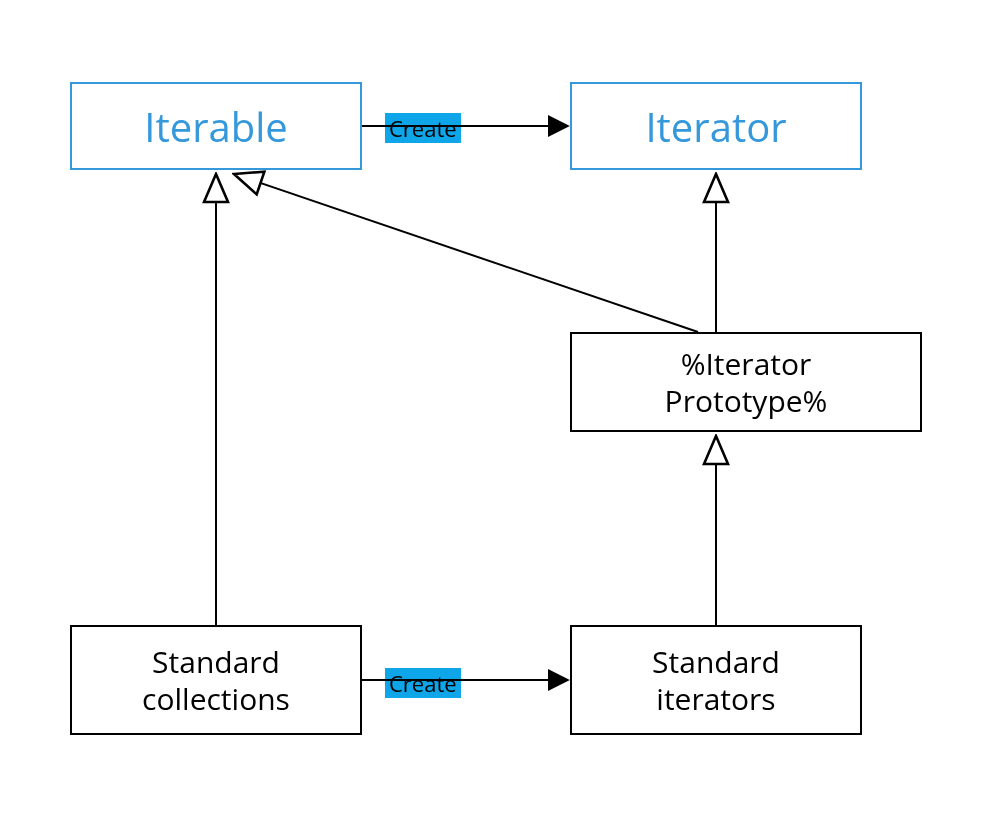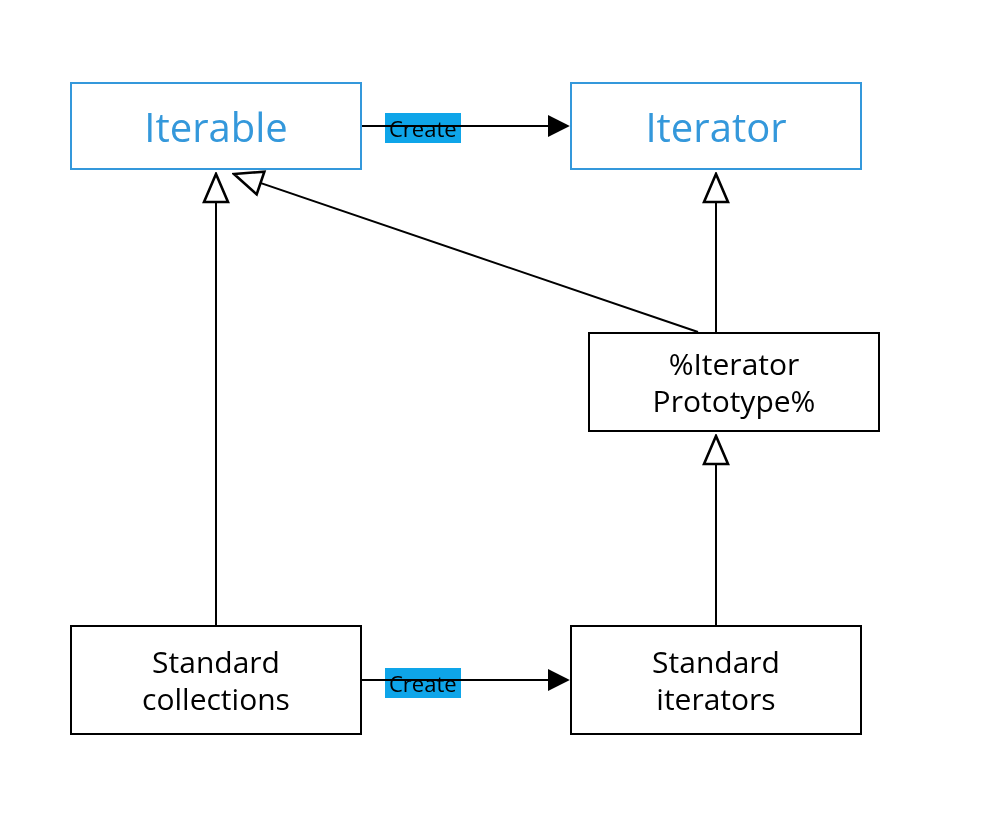--- a/index.html
+++ b/index.html
@@ -57,21 +57,21 @@
 <div class="diagram">
 
   <div class="box box-blue" style="left:570px; top:82px; width:292px; height:88px;">
     <span>Iterator</span>
   </div>
 
   <div class="box box-blue" style="left:70px; top:82px; width:292px; height:88px;">
     <span>Iterable</span>
   </div>
 
-  <div class="box box-black" style="left:588px; top:332px; width:292px; height:100px; white-space: pre-line;">
+  <div class="box box-black" style="left:570px; top:332px; width:352px; height:100px; white-space: pre-line;">
     <span>%Iterator
 Prototype%</span>
   </div>
 
   <div class="box box-black" style="left:70px; top:625px; width:292px; height:110px; white-space: pre-line;">
     <span>Standard
 collections</span>
   </div>
 
   <div class="box box-black" style="left:570px; top:625px; width:292px; height:110px; white-space: pre-line;">

